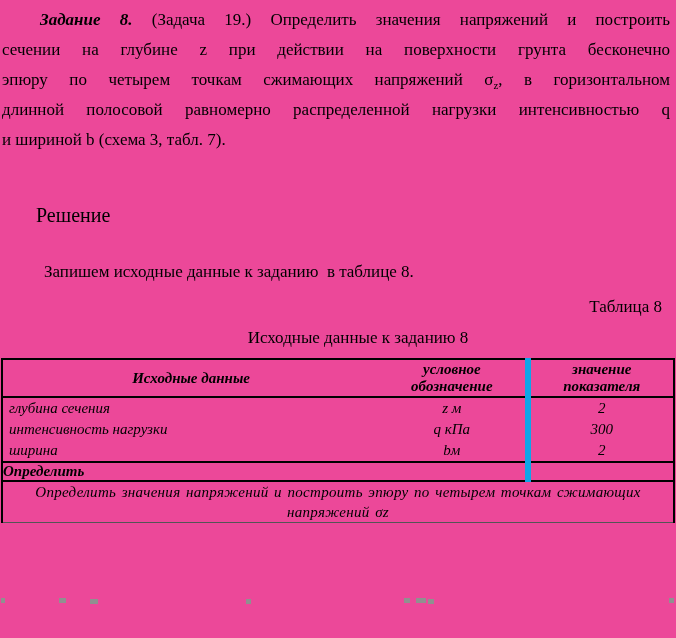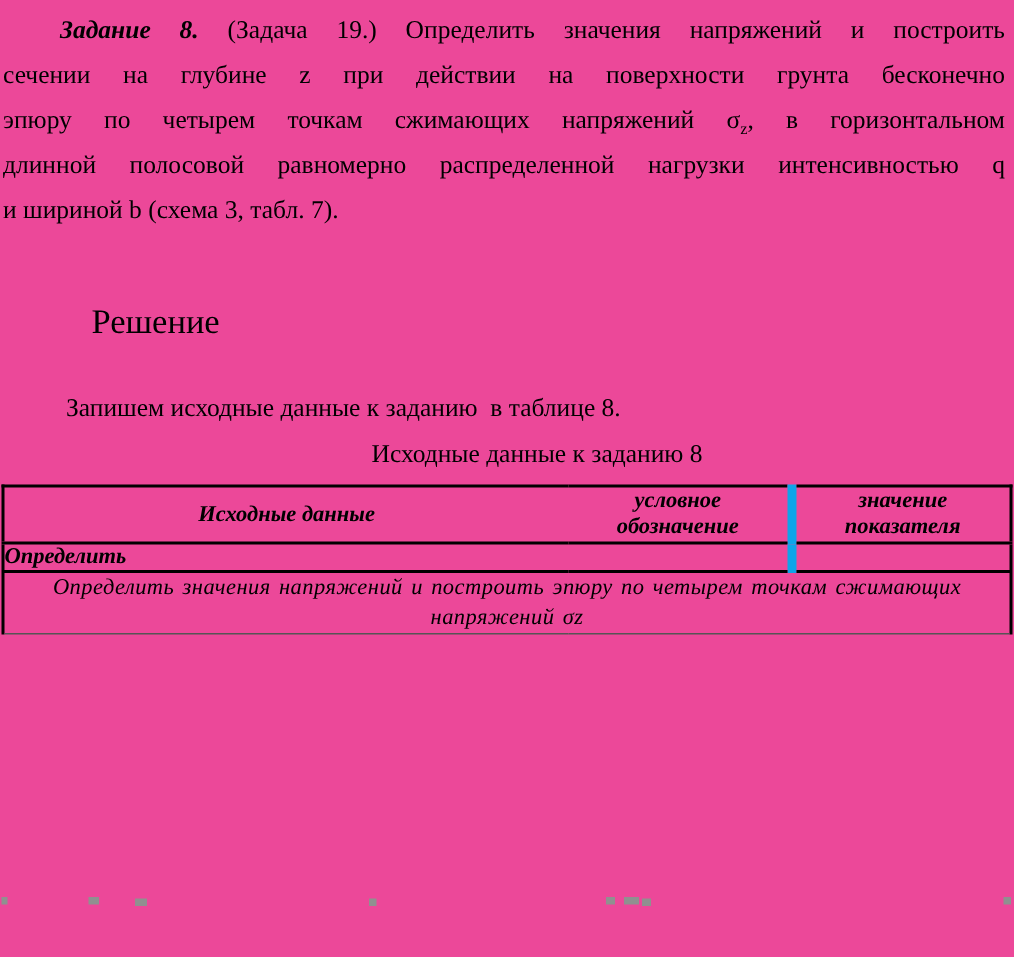--- a/index.html
+++ b/index.html
@@ -22,22 +22,22 @@
     white-space: normal;
   }
   .just { text-align: justify; text-align-last: justify; }
   .indent { text-indent: 38px; }
   .bi { font-weight: bold; font-style: italic; }
   .pline sub { font-size: 11px; line-height: 0; }
 
   
   .solution-heading {
     margin-top: 50px;
-    padding-left: 61px;
-    font-size: 23px; height: 20px; line-height: 20px;
+    padding-left: 36px;
+    font-size: 20px; height: 20px; line-height: 20px;
   }
   .intro-line {
     margin-top: 37px;
     padding-left: 44px;
     font-size: 17px; height: 20px; line-height: 20px;
     white-space: pre-wrap;
   }
   .table-caption {
     margin-top: 15px;
     padding-right: 14px;
@@ -116,20 +116,21 @@
     <div class="pline just">сечении на глубине z при действии на поверхности грунта бесконечно</div>
     <div class="pline just"><span>эпюру по четырем точкам сжимающих напряжений σ</span><sub>z</sub><span>, в горизонтальном</span></div>
     <div class="pline just">длинной полосовой равномерно распределенной нагрузки интенсивностью q</div>
     <div class="pline">и шириной b (схема 3, табл. 7).</div>
   </div>
 
   <div class="solution-heading">Решение</div>
 
   <div class="intro-line">Запишем исходные данные к заданию  в таблице 8.</div>
 
+  <div class="table-caption">Таблица 8</div>
 
   <div class="table-title">Исходные данные к заданию 8</div>
 
   <table class="src">
     <colgroup>
       <col style="width:376px">
       <col style="width:148px">
       <col style="width:146px">
     </colgroup>
     <tbody>
@@ -138,20 +139,37 @@
         <td class="vline">
           <div>условное</div>
           <div>обозначение</div>
         </td>
         <td>
           <div>значение</div>
           <div>показателя</div>
         </td>
       </tr>
 
+      <tr class="datarow">
+        <td class="c1">
+          <div class="dline">глубина сечения</div>
+          <div class="dline">интенсивность нагрузки</div>
+          <div class="dline">ширина</div>
+        </td>
+        <td class="c2 vline">
+          <div class="dline">z м</div>
+          <div class="dline">q кПа</div>
+          <div class="dline">bм</div>
+        </td>
+        <td class="c3">
+          <div class="dline">2</div>
+          <div class="dline">300</div>
+          <div class="dline">2</div>
+        </td>
+      </tr>
 
       <tr class="detrow">
         <td colspan="2" class="det-label vline">Определить</td>
         <td></td>
       </tr>
 
       <tr class="taskrow">
         <td colspan="3">Определить значения напряжений и построить эпюру по четырем точкам сжимающих напряжений σz</td>
       </tr>
     </tbody>

